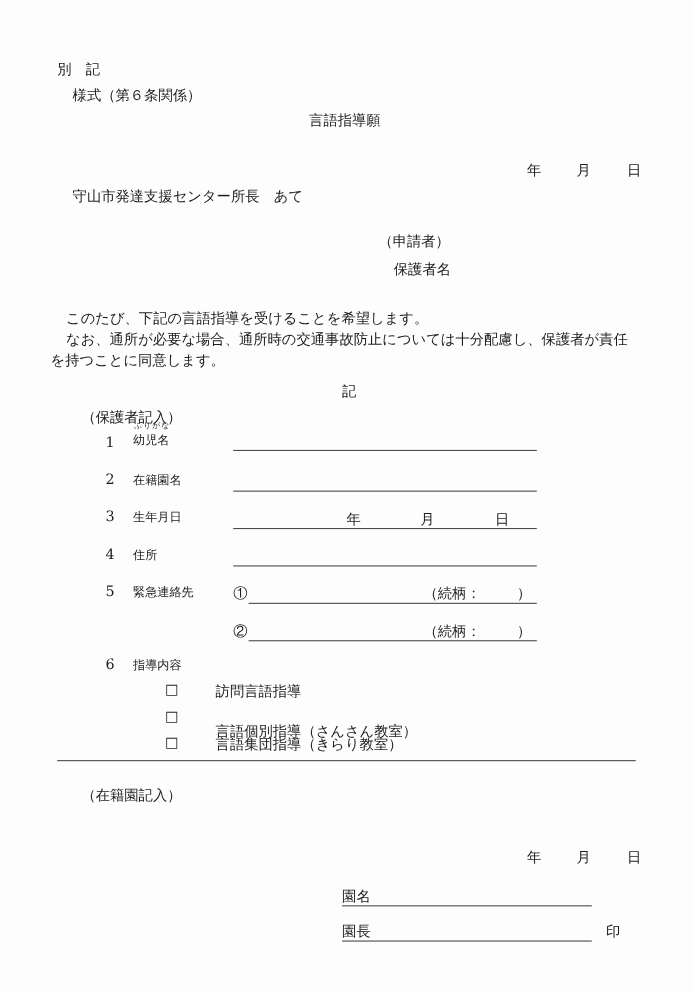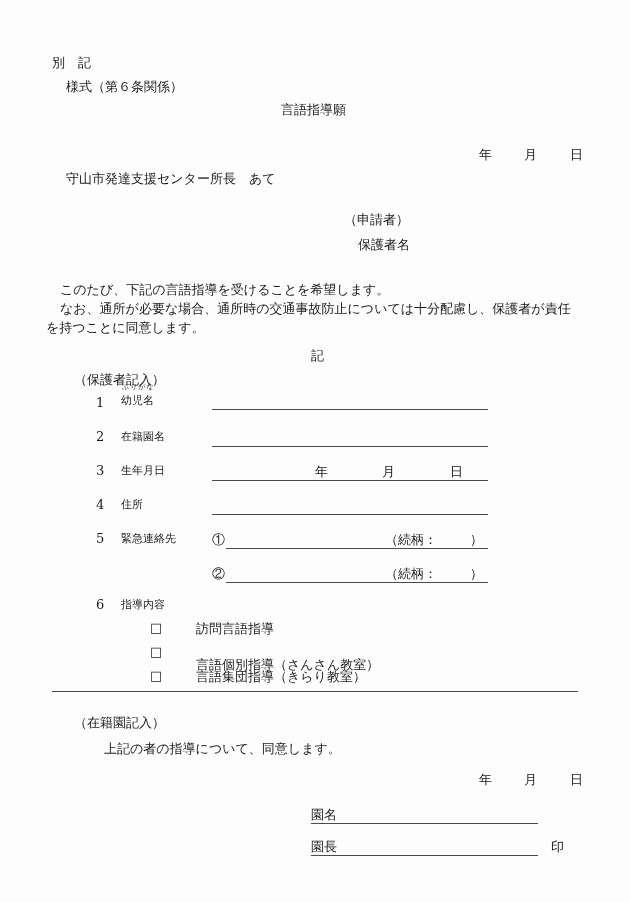--- a/index.html
+++ b/index.html
@@ -155,21 +155,20 @@
 
   <div class="cbox" style="left:150px; top:645px;">□</div>
   <div class="cbox-label" style="left:196px; top:608px;margin-top:48px;">言語個別指導（さんさん教室）</div>
 
   <div class="cbox" style="left:150px; top:669px;">□</div>
   <div class="cbox-label" style="left:196px; top:668px;">言語集団指導（きらり教室）</div>
 
   <div class="divider"></div>
 
   <div class="abs f13" id="zaiseki-fill">（在籍園記入）</div>
-  <div class="abs f13" id="consent-text">上記の者の指導について、同意します。</div>
 
   <div class="abs f13" id="date-bot-year">年</div>
   <div class="abs f13" id="date-bot-month">月</div>
   <div class="abs f13" id="date-bot-day">日</div>
 
   <div class="sig-label" style="left:311px; top:806px;">園名</div>
   <div class="rule" style="left:311px; top:823px; width:227px;"></div>
 
   <div class="sig-label" style="left:311px; top:838px;">園長</div>
   <div class="rule" style="left:311px; top:855px; width:227px;"></div>

